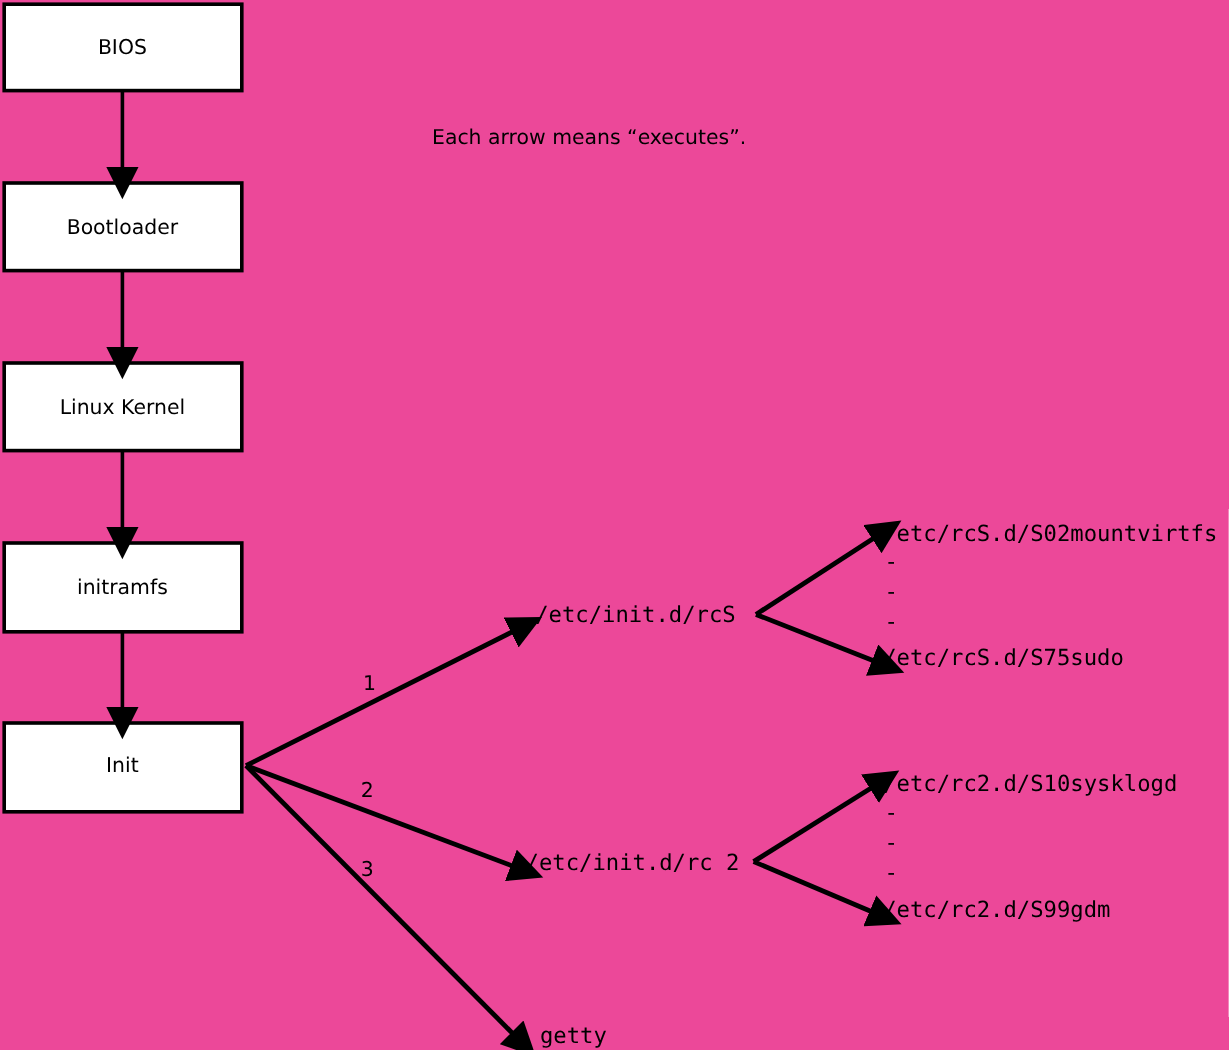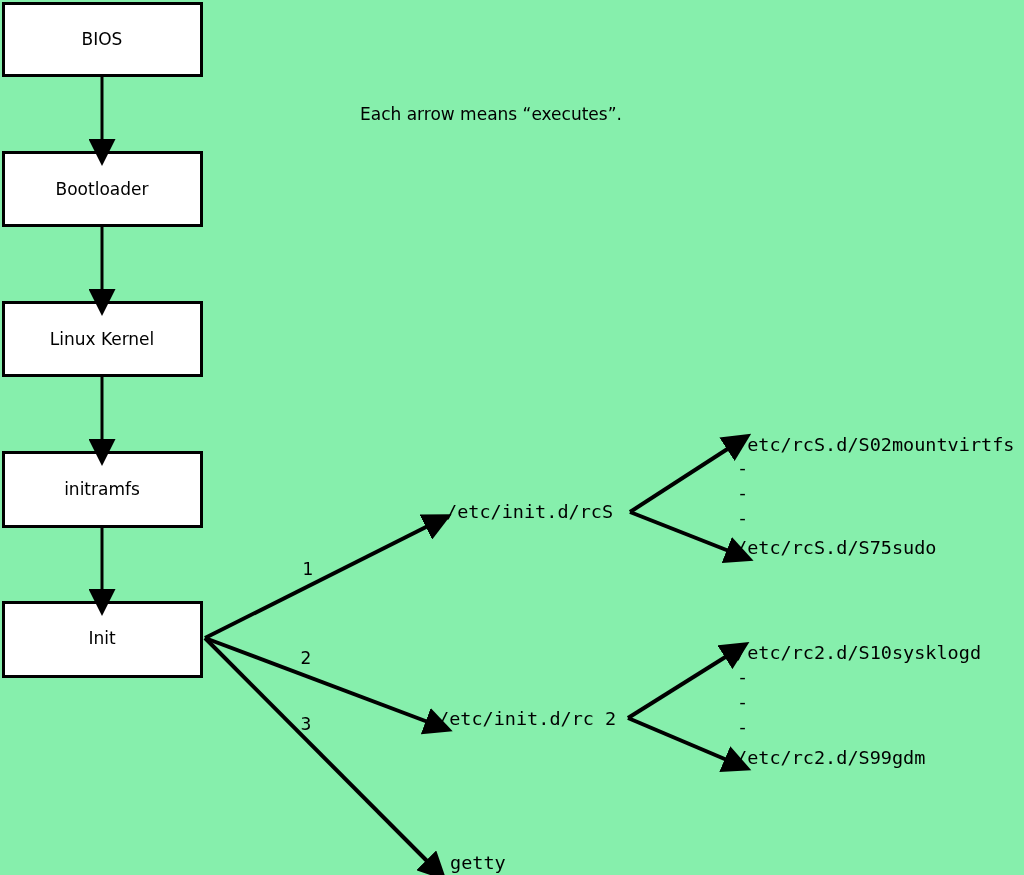--- a/index.html
+++ b/index.html
@@ -4,21 +4,21 @@
 <style>
   html, body {
     margin: 0;
     padding: 0;
     background: #ffffff;
   }
   #canvas {
     position: relative;
     width: 1024px;
     height: 875px;
-    background: #86efac;
+    background: #ec4899;
     overflow: hidden;
     font-family: "DejaVu Sans", sans-serif;
   }
   svg.layer {
     position: absolute;
     top: 0;
     left: 0;
     width: 1024px;
     height: 875px;
   }

